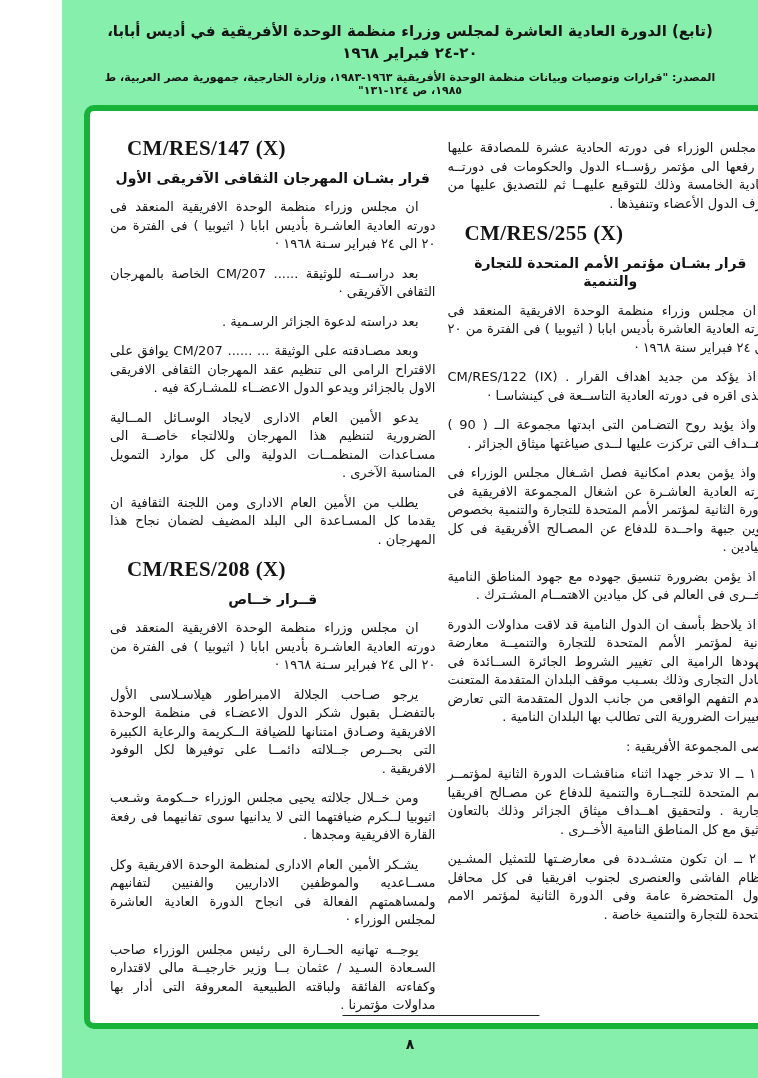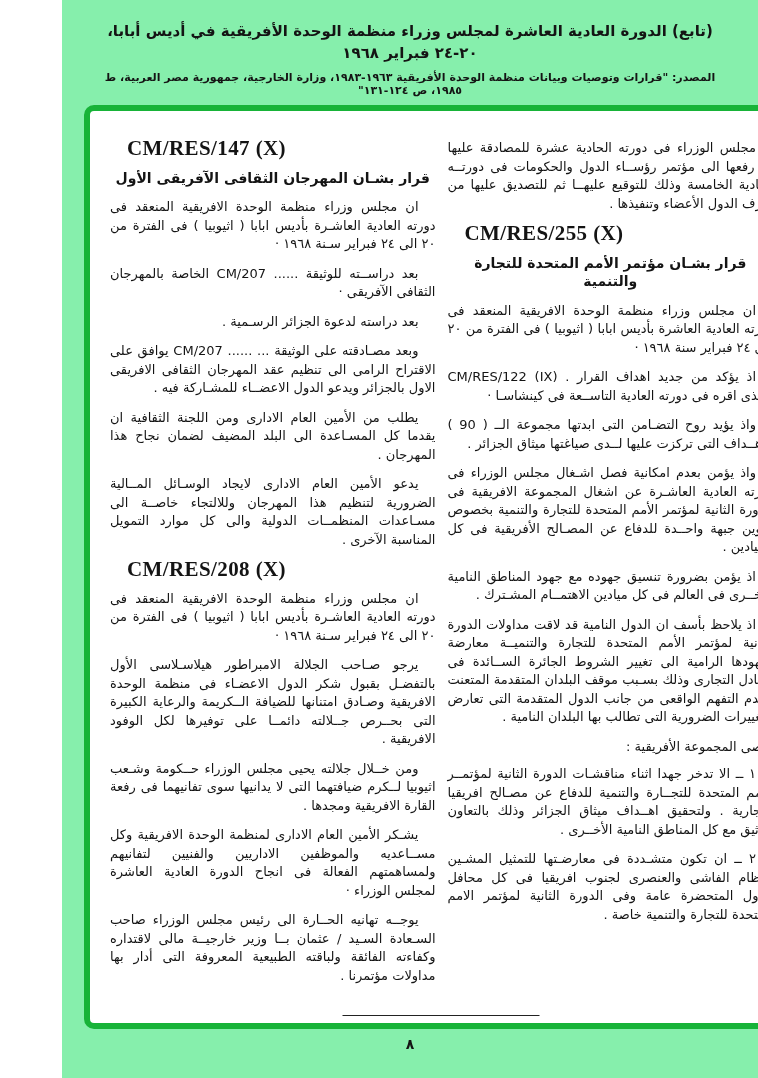--- a/index.html
+++ b/index.html
@@ -106,23 +106,24 @@
         <p>٢ ــ ان تكون متشـددة فى معارضـتها للتمثيل المشـين للنظام الفاشى والعنصرى لجنوب افريقيا فى كل محافل الدول المتحضرة عامة وفى الدورة الثانية لمؤتمر الامم المتحدة للتجارة والتنمية خاصة .</p>
       </div>
 
       <div class="col">
         <p class="res-ref">CM/RES/147 (X)</p>
         <p class="res-heading">قرار بشـان المهرجان الثقافى الآفريقى الأول</p>
         <p>ان مجلس وزراء منظمة الوحدة الافريقية المنعقد فى دورته العادية العاشـرة بأديس ابابا ( اثيوبيا ) فى الفترة من ٢٠ الى ٢٤ فبراير سـنة ١٩٦٨ ·</p>
         <p>بعد دراســته للوثيقة ...... CM/207 الخاصة بالمهرجان الثقافى الآفريقى ·</p>
         <p>بعد دراسته لدعوة الجزائر الرسـمية .</p>
         <p>وبعد مصـادقته على الوثيقة ... ...... CM/207 يوافق على الاقتراح الرامى الى تنظيم عقد المهرجان الثقافى الافريقى الاول بالجزائر ويدعو الدول الاعضــاء للمشـاركة فيه .</p>
+        <p>يدعو الأمين العام الادارى لايجاد الوسـائل المــالية الضرورية لتنظيم هذا المهرجان وللالتجاء خاصــة الى مسـاعدات المنظمــات الدولية والى كل موارد التمويل المناسبة الآخرى .</p>
         <p>يطلب من الأمين العام الادارى ومن اللجنة الثقافية ان يقدما كل المسـاعدة الى البلد المضيف لضمان نجاح هذا المهرجان .</p>
-        <p>يدعو الأمين العام الادارى لايجاد الوسـائل المــالية الضرورية لتنظيم هذا المهرجان وللالتجاء خاصــة الى مسـاعدات المنظمــات الدولية والى كل موارد التمويل المناسبة الآخرى .</p>
         <p class="res-ref section-gap-148">CM/RES/208 (X)</p>
+        <p class="res-heading">قــرار خــاص</p>
         <p>ان مجلس وزراء منظمة الوحدة الافريقية المنعقد فى دورته العادية العاشـرة بأديس ابابا ( اثيوبيا ) فى الفترة من ٢٠ الى ٢٤ فبراير سـنة ١٩٦٨ ·</p>
         <p>يرجو صـاحب الجلالة الامبراطور هيلاسـلاسى الأول بالتفضـل بقبول شكر الدول الاعضـاء فى منظمة الوحدة الافريقية وصـادق امتنانها للضيافة الــكريمة والرعاية الكبيرة التى بحــرص جــلالته دائمــا على توفيرها لكل الوفود الافريقية .</p>
         <p>ومن خــلال جلالته يحيى مجلس الوزراء حــكومة وشـعب اثيوبيا لــكرم ضيافتهما التى لا يدانيها سوى تفانيهما فى رفعة القارة الافريقية ومجدها .</p>
         <p>يشـكر الأمين العام الادارى لمنظمة الوحدة الافريقية وكل مســاعديه والموظفين الاداريين والفنيين لتفانيهم ولمساهمتهم الفعالة فى انجاح الدورة العادية العاشرة لمجلس الوزراء ·</p>
         <p>يوجــه تهانيه الحــارة الى رئيس مجلس الوزراء صاحب السـعادة السـيد / عثمان بــا وزير خارجيــة مالى لاقتداره وكفاءته الفائقة ولباقته الطبيعية المعروفة التى أدار بها مداولات مؤتمرنا .</p>
       </div>
 
     </div>
     <div class="end-divider"></div>
   </div>

